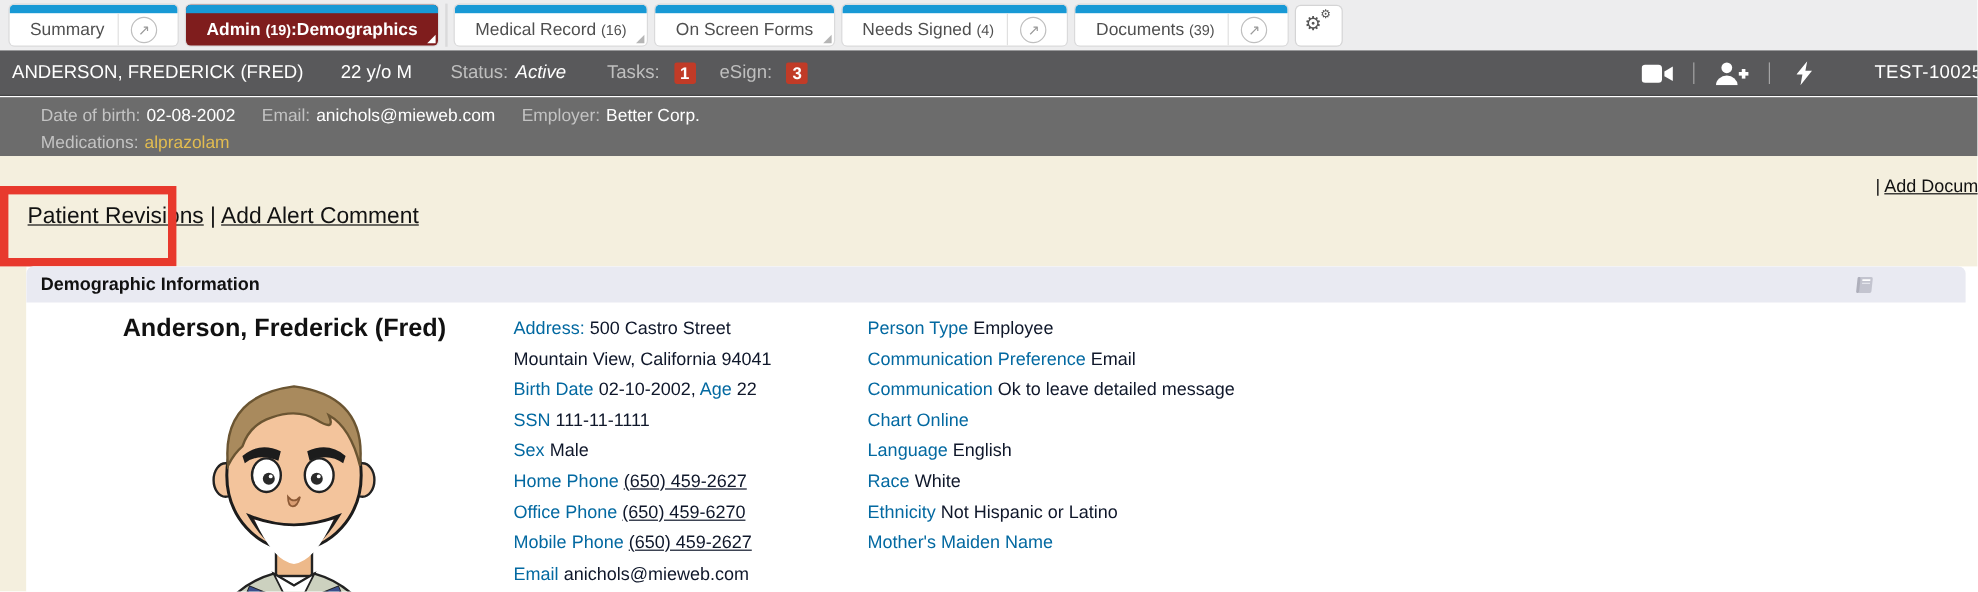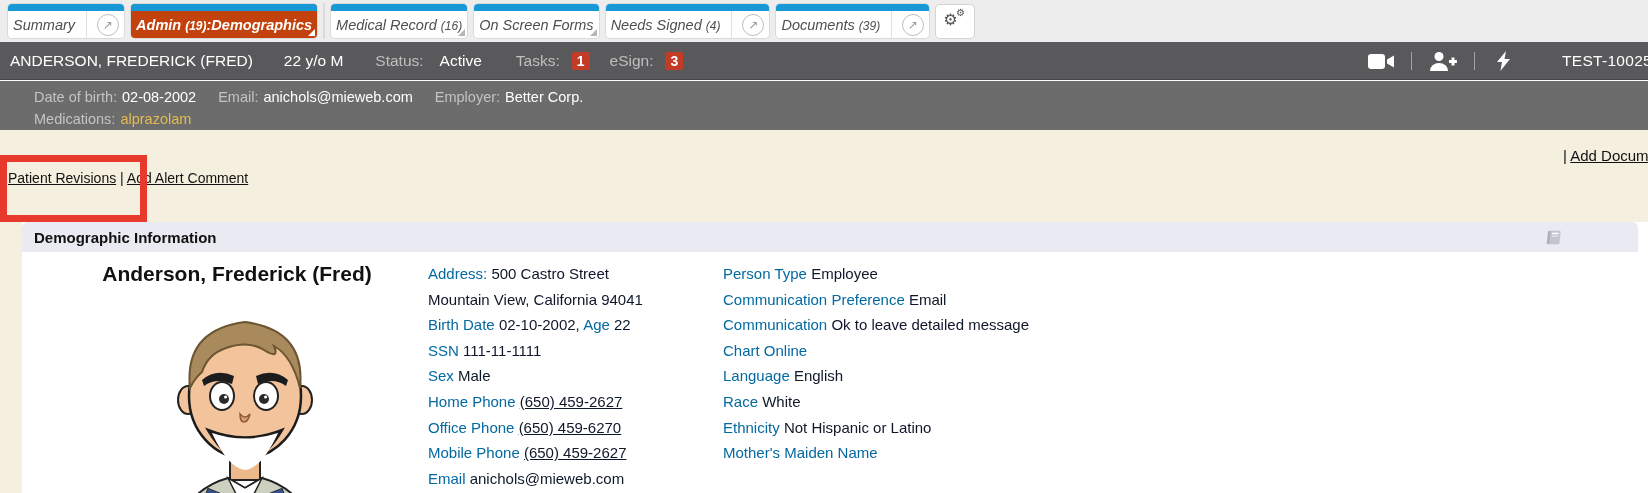--- a/index.html
+++ b/index.html
@@ -6,24 +6,24 @@
   html,body { width:1648px; height:493px; overflow:hidden; background:#ffffff;
               font-family:"Liberation Sans", sans-serif; position:relative; }
 
   
   .tabbar { position:absolute; top:0; left:0; width:1648px; height:42px; background:#ededee;
             display:flex; align-items:flex-start; padding:4px 0 0 8px; gap:7px; }
   .tab { border-radius:4px; overflow:hidden; background:#fff; height:34px;
          display:flex; flex-direction:column; position:relative; flex:0 0 auto;
          box-shadow:0 0 0 1px rgba(0,0,0,0.08); cursor:pointer; }
   .tab .cap { height:7px; background:#1899d5; }
-  .tab .tbody { flex:1; display:flex; align-items:center; padding:0 5px;
-                color:#4f4f4f; font-size:14.5px; white-space:nowrap;font-style:italic; }
+  .tab .tbody { flex:1; display:flex; align-items:center; padding:0 17px;
+                color:#4f4f4f; font-size:14.5px; white-space:nowrap; }
   .tab .cnt { font-size:12px; }
-  .tab.active { background:#c2410c; }
+  .tab.active { background:#7f1d1d; }
   .tab.active .cap { background:#1899d5; }
   .tab.active .tbody { color:#fff; font-weight:bold; }
   .corner { position:absolute; right:2px; bottom:2px; width:0; height:0;
             border-left:7px solid transparent; border-bottom:7px solid rgba(90,90,90,0.45); }
   .tab.active .corner { border-bottom-color:#ffffff; }
   .popwrap { border-left:1px solid #e0e0e0; margin-left:11px; padding-left:10px;
              align-self:stretch; display:flex; align-items:center; }
   .popout { width:22px; height:22px; border:1px solid #bfbfbf; border-radius:50%;
             display:flex; align-items:center; justify-content:center;
             color:#9a9a9a; font-size:12px; font-family:"DejaVu Sans", sans-serif; }
@@ -51,21 +51,21 @@
   .bar2 { position:absolute; top:81px; left:0; width:1648px; height:49px; background:#6c6c6c;
           color:#fff; font-size:14.5px; padding:5px 0 0 10px; }
   .bar2 .line { height:22px; display:flex; align-items:center; white-space:nowrap;margin-left:24px; }
   .bar2 .blbl { color:#c3c3c3; margin-right:5px; }
   .bar2 .grp { margin-right:22px; }
   .med { color:#e2bc50; }
 
   
   .cream { position:absolute; top:130px; left:0; width:1648px; height:92px; background:#f4efde; }
   .cream-left { position:absolute; top:222px; left:0; width:22px; height:271px; background:#f4efde; }
-  .leftlinks { position:absolute; top:170px; left:8px; font-size:14px; color:#121212; white-space:nowrap; }
+  .leftlinks { position:absolute; top:170px; left:23px; font-size:19px; color:#121212; white-space:nowrap; }
   .adddoc { position:absolute; top:147px; left:1563px; font-size:15px; color:#121212; white-space:nowrap; }
   .link { text-decoration:underline; color:#121212; cursor:pointer; }
   .redbox { position:absolute; left:0; top:155px; width:147px; height:67px;
             border:7px solid #e8392d; pointer-events:none; }
 
   
   .panel { position:absolute; left:22px; top:222px; width:1616px; height:322px;
            background:#fff; border-radius:6px 6px 0 0; }
   .phead { height:30px; background:#e9eaf2; border-radius:6px 6px 0 0;
            display:flex; align-items:center; padding:0 12px; position:relative; }
@@ -149,21 +149,21 @@
   <div class="gearbtn">
     <span class="g1">⚙</span>
     <span class="g2">⚙</span>
   </div>
 </div>
 
 <div class="bar1">
   <span class="pname">ANDERSON, FREDERICK (FRED)</span>
   <span class="agesex">22 y/o M</span>
   <span class="blbl" style="margin-left:32px;">Status:</span>
-  <span style="margin-left:16px;">Active</span>
+  <span style="margin-left:6px;font-style:italic;">Active</span>
   <span class="blbl" style="margin-left:34px;">Tasks:</span>
   <span class="badge" style="margin-left:12px;">1</span>
   <span class="blbl" style="margin-left:20px;">eSign:</span>
   <span class="badge" style="margin-left:12px;">3</span>
 </div>
 
 <div class="iconrow">
   <span style="display:flex;">
     <svg width="27" height="17" viewBox="0 0 27 17">
         <rect x="0" y="1" width="17" height="15" rx="3" fill="#fff"></rect>

